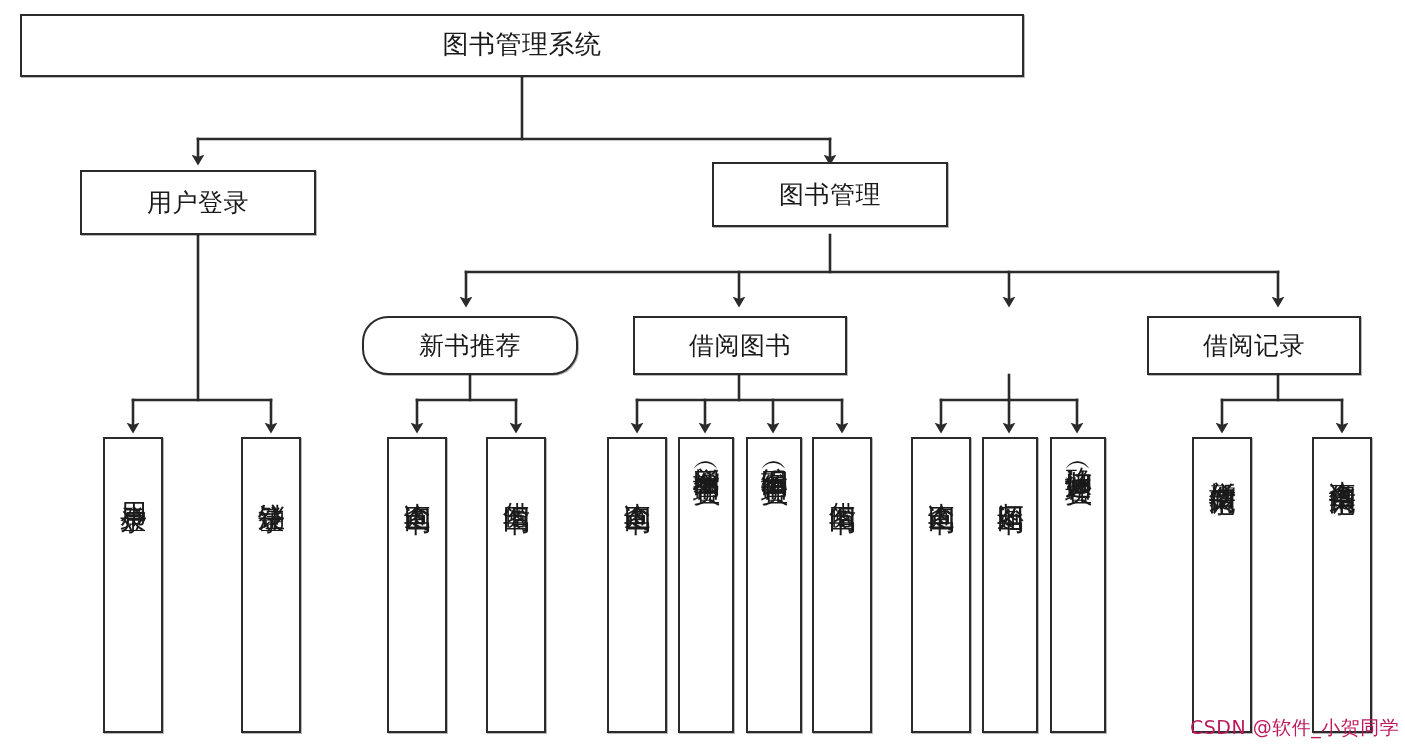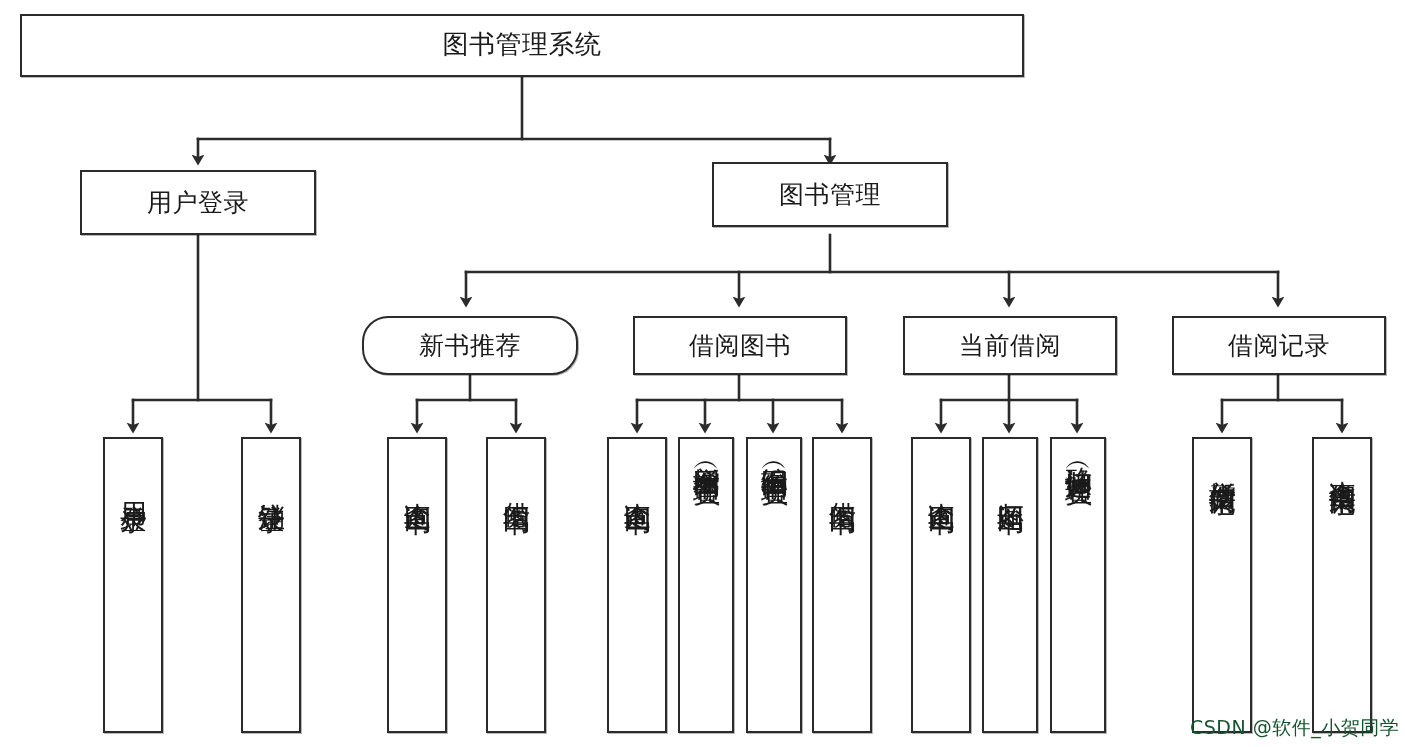--- a/index.html
+++ b/index.html
@@ -56,21 +56,21 @@
     display: block;
   }
   .node.vert.tall .vlabel {
     padding-top: 0;
   }
   .node.root {
     font-size: 26px;
   }
   .watermark {
     position: absolute;
-    color: #14532d;
+    color: #be185d;
     font-size: 19px;
     white-space: nowrap;
     letter-spacing: 0.5px;
     font-family: "DejaVu Sans", "Liberation Sans", sans-serif;
   }
 </style>
 </head>
 <body>
 
 <div id="canvas">
@@ -135,24 +135,21 @@
   <div class="node horiz" style="left:712px; top:162px; width:236px; height:65px;">
     <span>图书管理</span>
   </div>
 
   <div class="node horiz" style="left:362px; top:316px; width:216px; height:59px;border-radius:26px;">
     <span>新书推荐</span>
   </div>
   <div class="node horiz" style="left:633px; top:316px; width:214px; height:59px;">
     <span>借阅图书</span>
   </div>
-  <div class="node horiz" style="left:903px; top:316px; width:214px; height:59px;">
-    <span>当前借阅</span>
-  </div>
-  <div class="node horiz" style="left:1172px; top:316px; width:214px; height:59px;">
+  <div class="node horiz" style="left:1147px; top:316px; width:214px; height:59px;">
     <span>借阅记录</span>
   </div>
 
   <div class="node vert" style="left:103px; top:437px; width:60px; height:296px;">
     <span class="vlabel">用户登录</span>
   </div>
   <div class="node vert" style="left:241px; top:437px; width:60px; height:296px;">
     <span class="vlabel">注销登录</span>
   </div>
 

